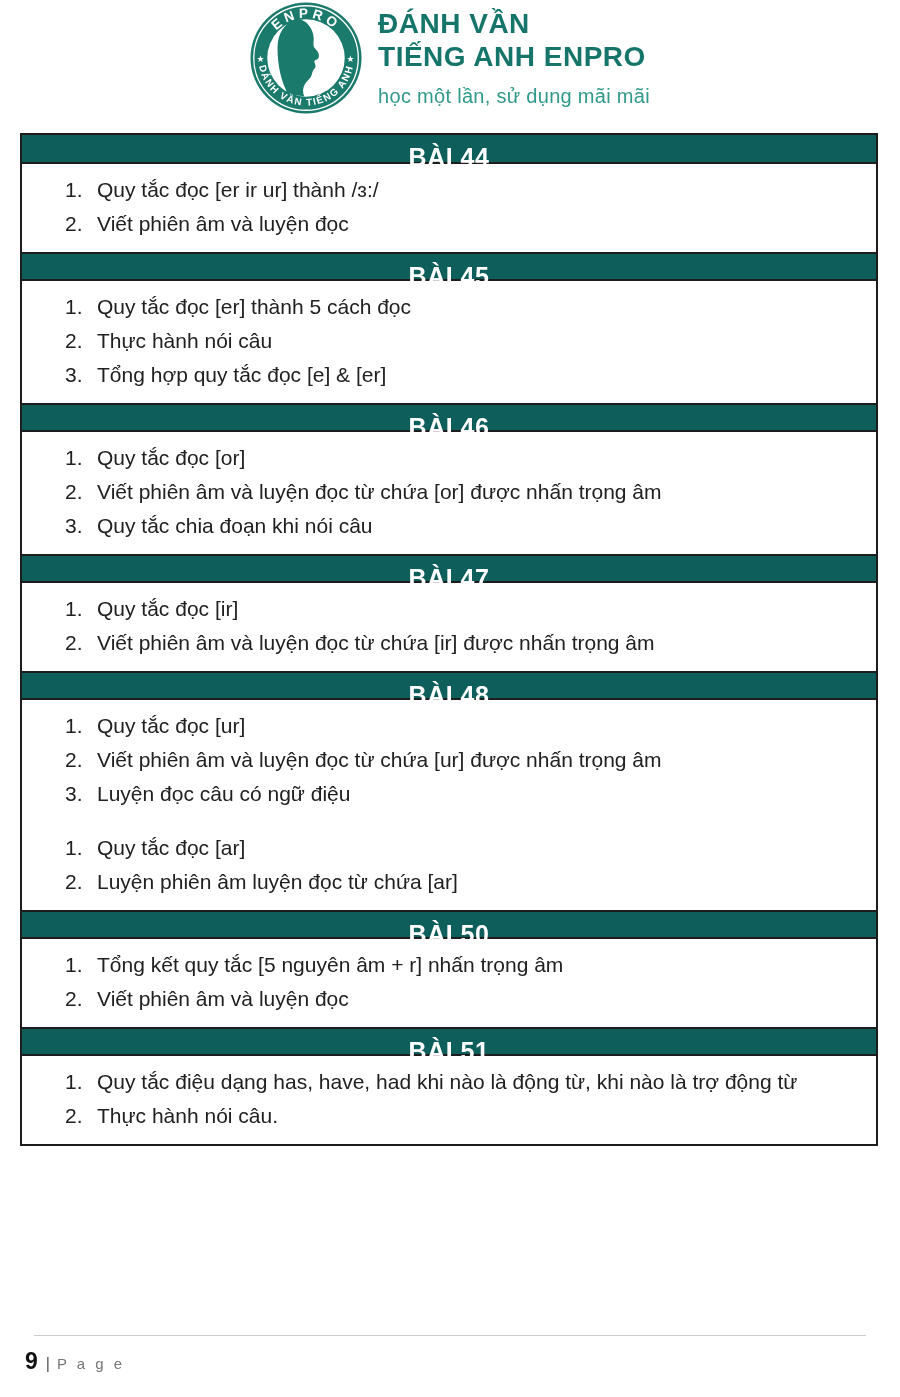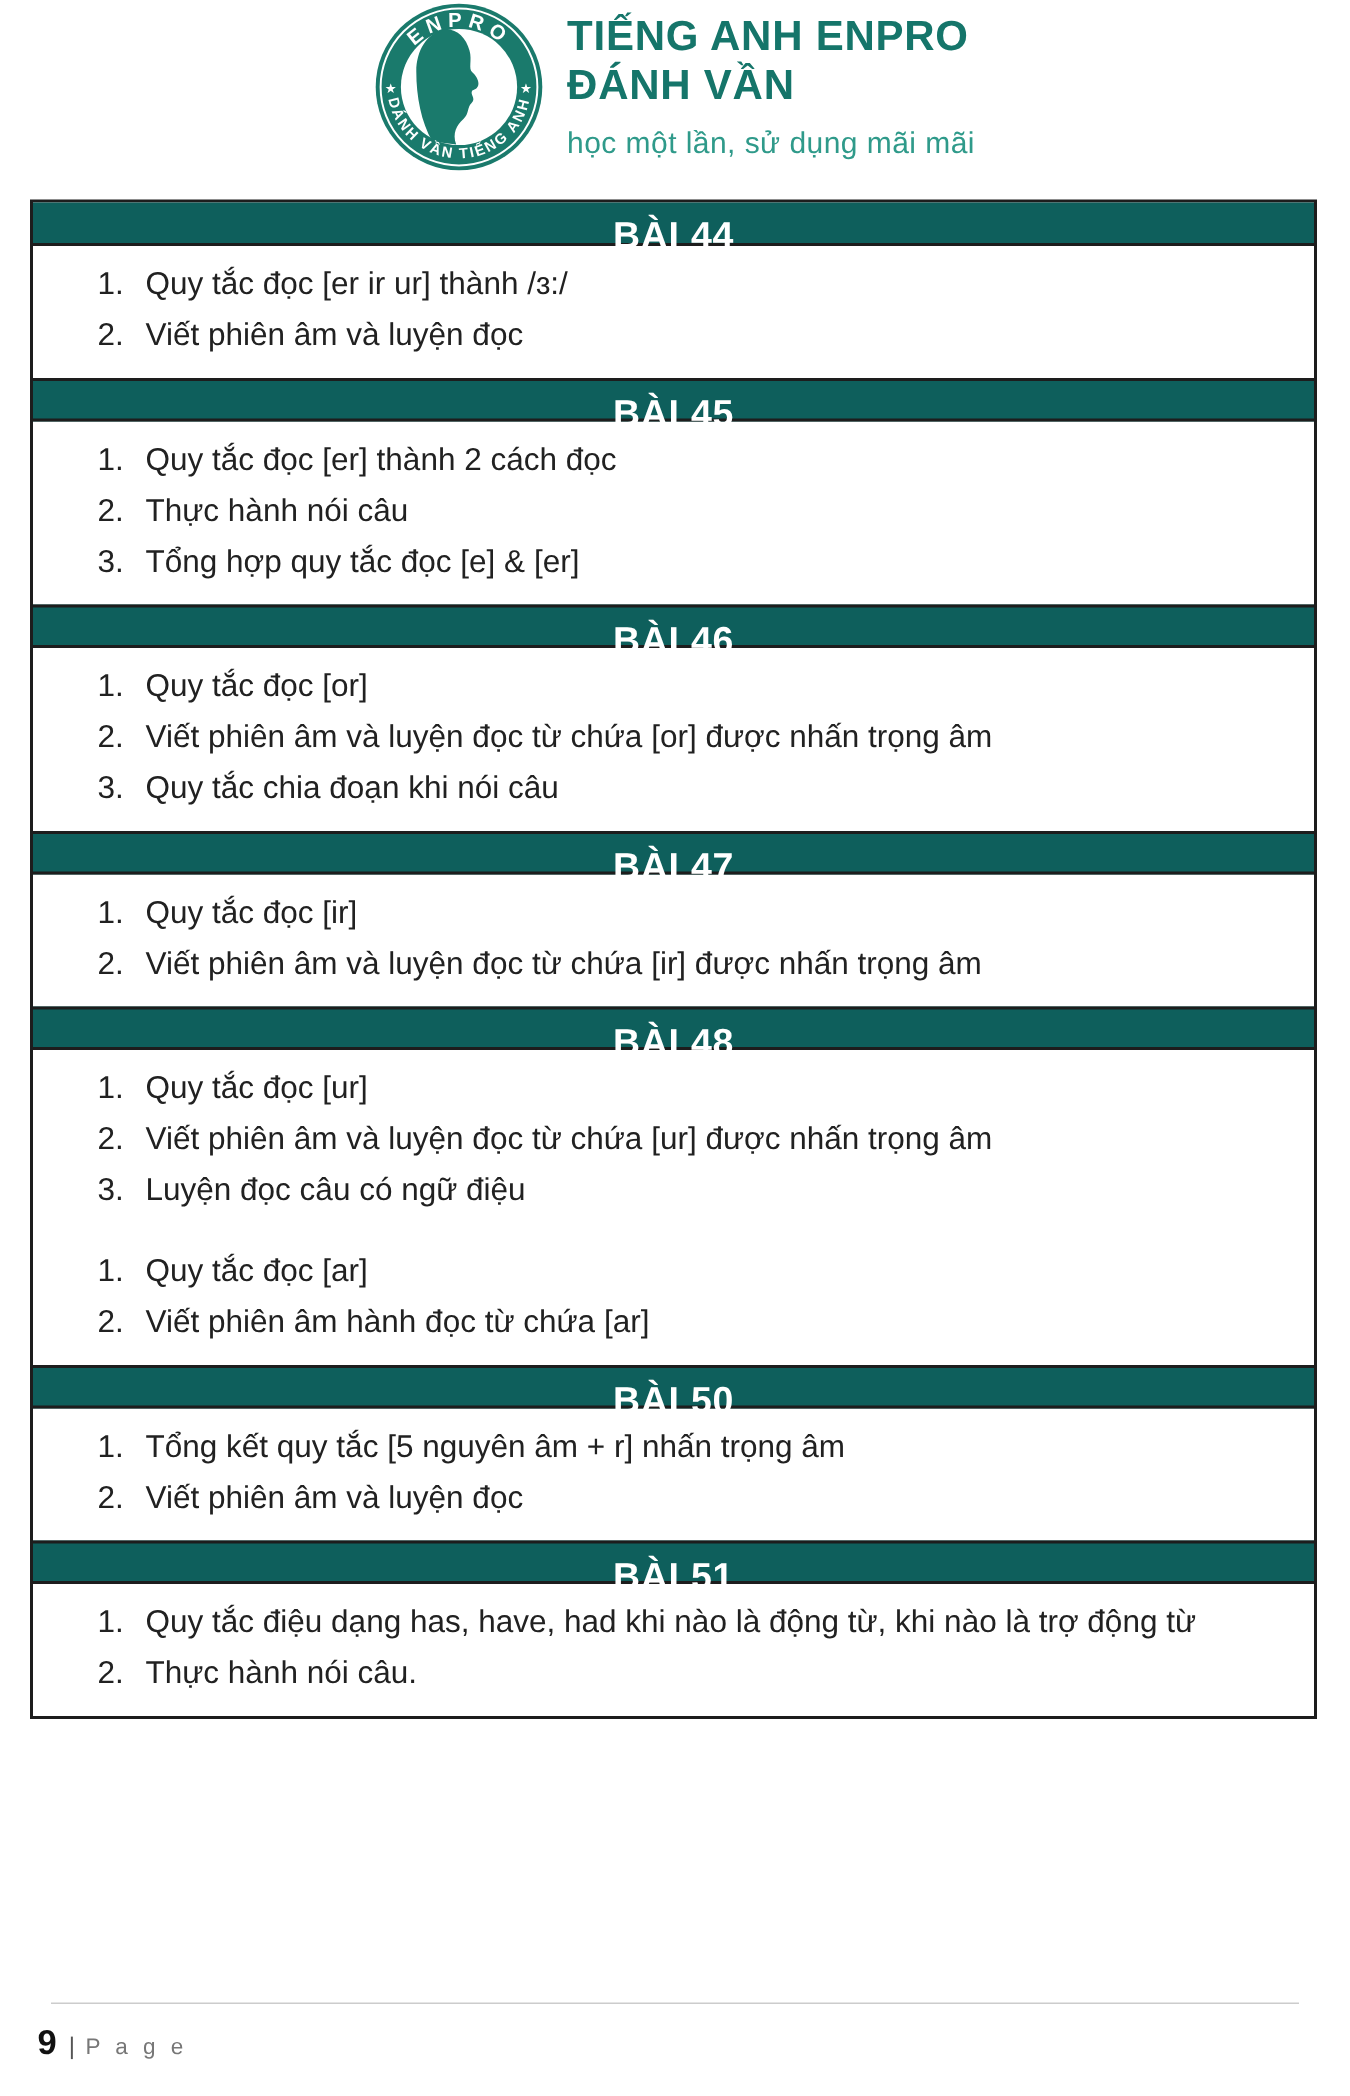--- a/index.html
+++ b/index.html
@@ -84,43 +84,43 @@
           <textPath href="#arc-top" startOffset="50%" text-anchor="middle">ENPRO</textPath>
         </text>
         <text font-family="Liberation Sans, sans-serif" font-size="10.5" font-weight="bold" fill="#ffffff" letter-spacing="1.5">
           <textPath href="#arc-bottom" startOffset="50%" text-anchor="middle">DÁNH VẦN TIẾNG ANH</textPath>
         </text>
         <text x="7" y="64.5" font-size="9.5" fill="#ffffff">★</text>
         <text x="103.5" y="64.5" font-size="9.5" fill="#ffffff">★</text>
       </svg>
     </div>
     <div class="logo-text">
+      <div class="logo-title">ĐÁNH VẦN</div>
       <div class="logo-title">TIẾNG ANH ENPRO</div>
-      <div class="logo-title">ĐÁNH VẦN</div>
       <div class="logo-tagline">học một lần, sử dụng mãi mãi</div>
     </div>
   </header>
 
   <main class="lesson-table" id="sections">
       <div class="sec-header">BÀI 44</div>
       <div class="sec-body">
         <div class="item">
           <span class="item-num">1.</span>
           <span class="item-text">Quy tắc đọc [er ir ur] thành /ɜ:/</span>
         </div>
         <div class="item">
           <span class="item-num">2.</span>
           <span class="item-text">Viết phiên âm và luyện đọc</span>
         </div>
       </div>
       <div class="sec-header">BÀI 45</div>
       <div class="sec-body">
         <div class="item">
           <span class="item-num">1.</span>
-          <span class="item-text">Quy tắc đọc [er] thành 2 cách đọc</span>
+          <span class="item-text">Quy tắc đọc [er] thành 5 cách đọc</span>
         </div>
         <div class="item">
           <span class="item-num">2.</span>
           <span class="item-text">Thực hành nói câu</span>
         </div>
         <div class="item">
           <span class="item-num">3.</span>
           <span class="item-text">Tổng hợp quy tắc đọc [e] &amp; [er]</span>
         </div>
       </div>
@@ -165,21 +165,21 @@
           <span class="item-text">Luyện đọc câu có ngữ điệu</span>
         </div>
       </div>
       <div class="sec-body">
         <div class="item">
           <span class="item-num">1.</span>
           <span class="item-text">Quy tắc đọc [ar]</span>
         </div>
         <div class="item">
           <span class="item-num">2.</span>
-          <span class="item-text">Viết phiên âm hành đọc từ chứa [ar]</span>
+          <span class="item-text">Luyện phiên âm luyện đọc từ chứa [ar]</span>
         </div>
       </div>
       <div class="sec-header">BÀI 50</div>
       <div class="sec-body">
         <div class="item">
           <span class="item-num">1.</span>
           <span class="item-text">Tổng kết quy tắc [5 nguyên âm + r] nhấn trọng âm</span>
         </div>
         <div class="item">
           <span class="item-num">2.</span>

